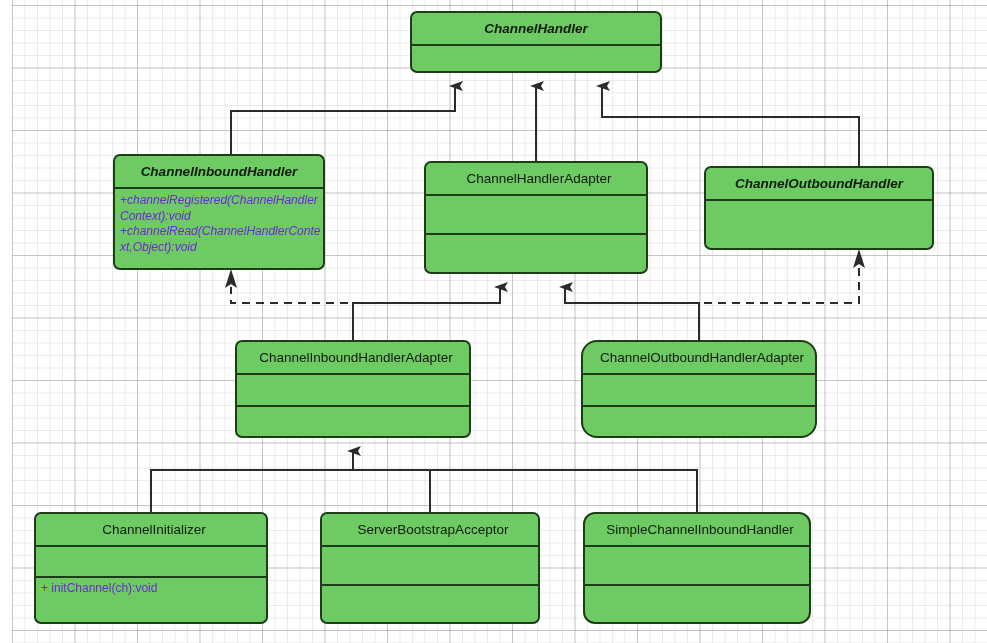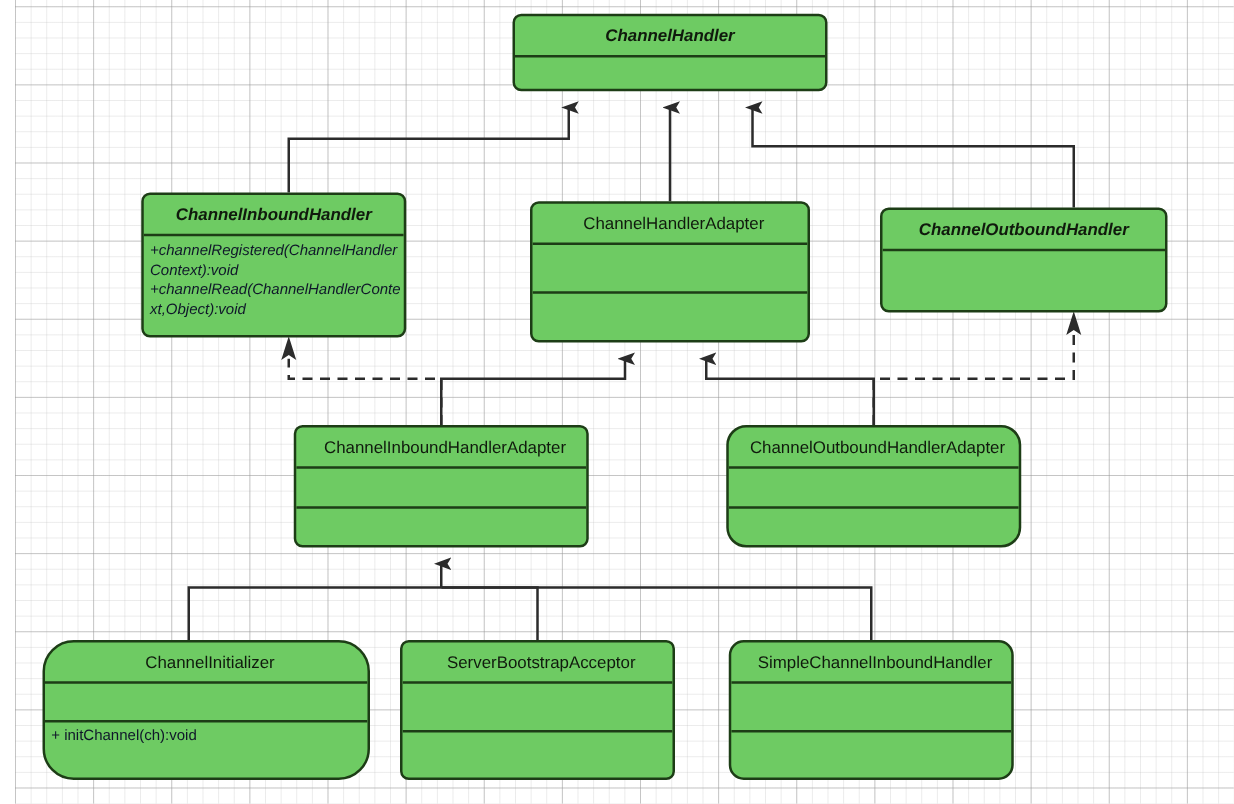--- a/index.html
+++ b/index.html
@@ -62,21 +62,21 @@
   .uml-name.plain {
     font-style: normal;
     font-weight: normal;
     padding-left: 10px;
   }
   .uml-compartment {
     box-sizing: border-box;
     flex: 1 1 auto;
     min-height: 10px;
     padding: 3px 2px 3px 5px;
-    color: #0f172a;
+    color: #6d28d9;
     font-size: 12px;
     line-height: 15.5px;
     overflow: hidden;
   }
   .uml-compartment.divided {
     border-bottom: 2px solid #1d3d16;
   }
   .uml-compartment.italic-text {
     font-style: italic;
     padding-top: 4px;
@@ -156,21 +156,21 @@
     <div class="uml-compartment divided"></div>
     <div class="uml-compartment"></div>
   </div>
 
   <div class="uml-class" style="left:569px; top:340px; width:236px; height:98px;border-radius:16px;">
     <div class="uml-name plain">ChannelOutboundHandlerAdapter</div>
     <div class="uml-compartment divided"></div>
     <div class="uml-compartment"></div>
   </div>
 
-  <div class="uml-class" style="left:22px; top:512px; width:262px; height:112px;border-radius:25px;">
+  <div class="uml-class" style="left:22px; top:512px; width:234px; height:112px;">
     <div class="uml-name plain">ChannelInitializer</div>
     <div class="uml-compartment divided"></div>
     <div class="uml-compartment"><span class="mline">+ initChannel(ch):void</span></div>
   </div>
 
   <div class="uml-class" style="left:308px; top:512px; width:220px; height:112px;">
     <div class="uml-name plain">ServerBootstrapAcceptor</div>
     <div class="uml-compartment divided"></div>
     <div class="uml-compartment"></div>
   </div>

